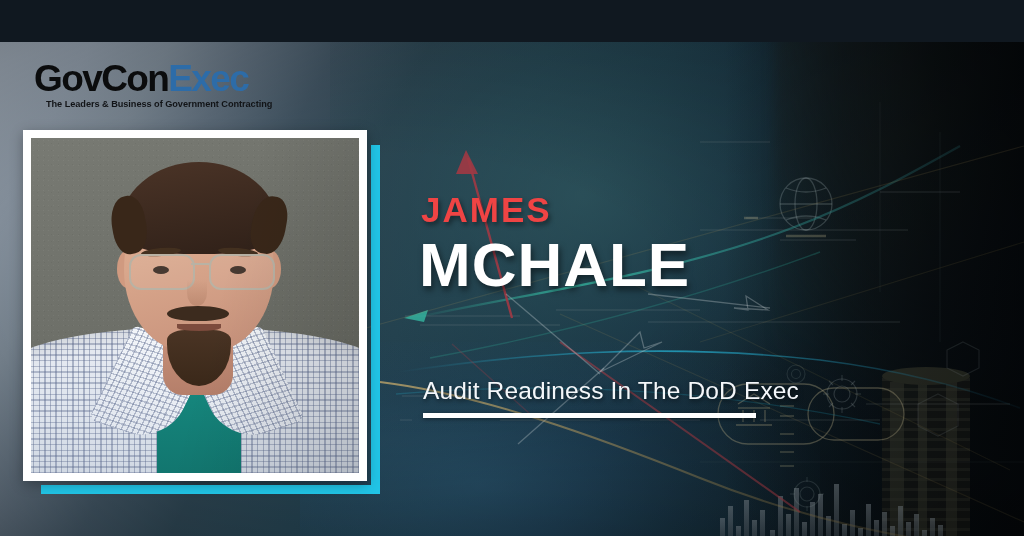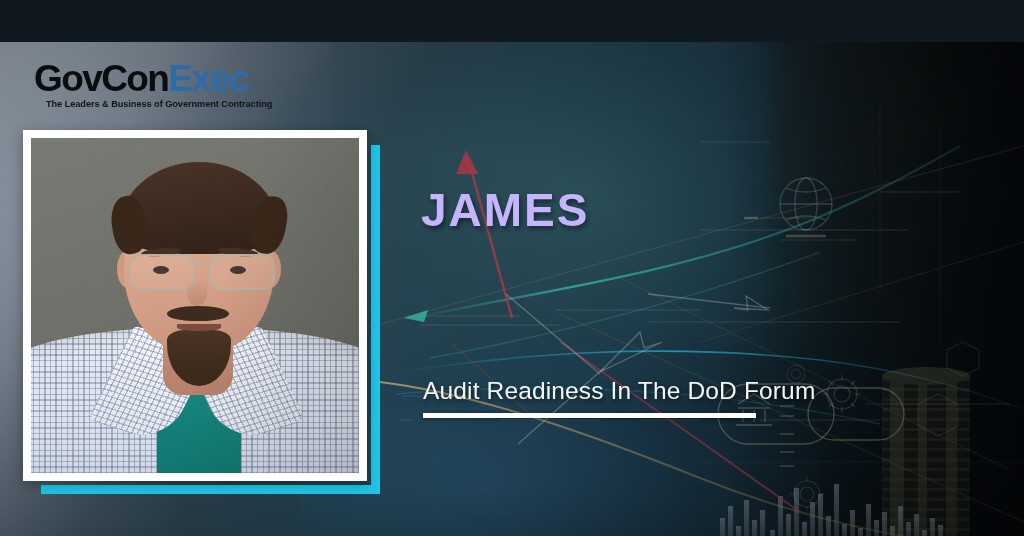--- a/index.html
+++ b/index.html
@@ -295,23 +295,23 @@
     background: linear-gradient(105deg, rgba(0,0,0,0.0) 55%, rgba(0,0,0,0.14) 100%);
   }
 
   
   .name-first {
     position: absolute;
     left: 421px;
     top: 145px;
     font-family: "Liberation Sans", sans-serif;
     font-weight: 700;
-    font-size: 46px;
+    font-size: 35px;
     letter-spacing: 2.0px;
-    color: #c4b5fd;
+    color: #ef4444;
     line-height: 46px;
     text-shadow: 2px 3px 5px rgba(0,0,0,0.45);
     white-space: nowrap;
   }
   .name-last {
     position: absolute;
     left: 419px;
     top: 192px;
     font-family: "Liberation Sans", sans-serif;
     font-weight: 700;
@@ -611,16 +611,17 @@
       </div>
       <div class="p-nose"></div>
       <div class="p-beard"></div>
       <div class="p-mustache"></div>
       <div class="p-mouth"></div>
       <div class="p-shade"></div>
     </div>
   </div>
 
   <div class="name-first">JAMES</div>
-  <div class="subtitle-2">Audit Readiness In The DoD Forum</div>
+  <div class="name-last">MCHALE</div>
+  <div class="subtitle-2">Audit Readiness In The DoD Exec</div>
   <div class="rule"></div>
 
 </div>
 
 </body></html>

